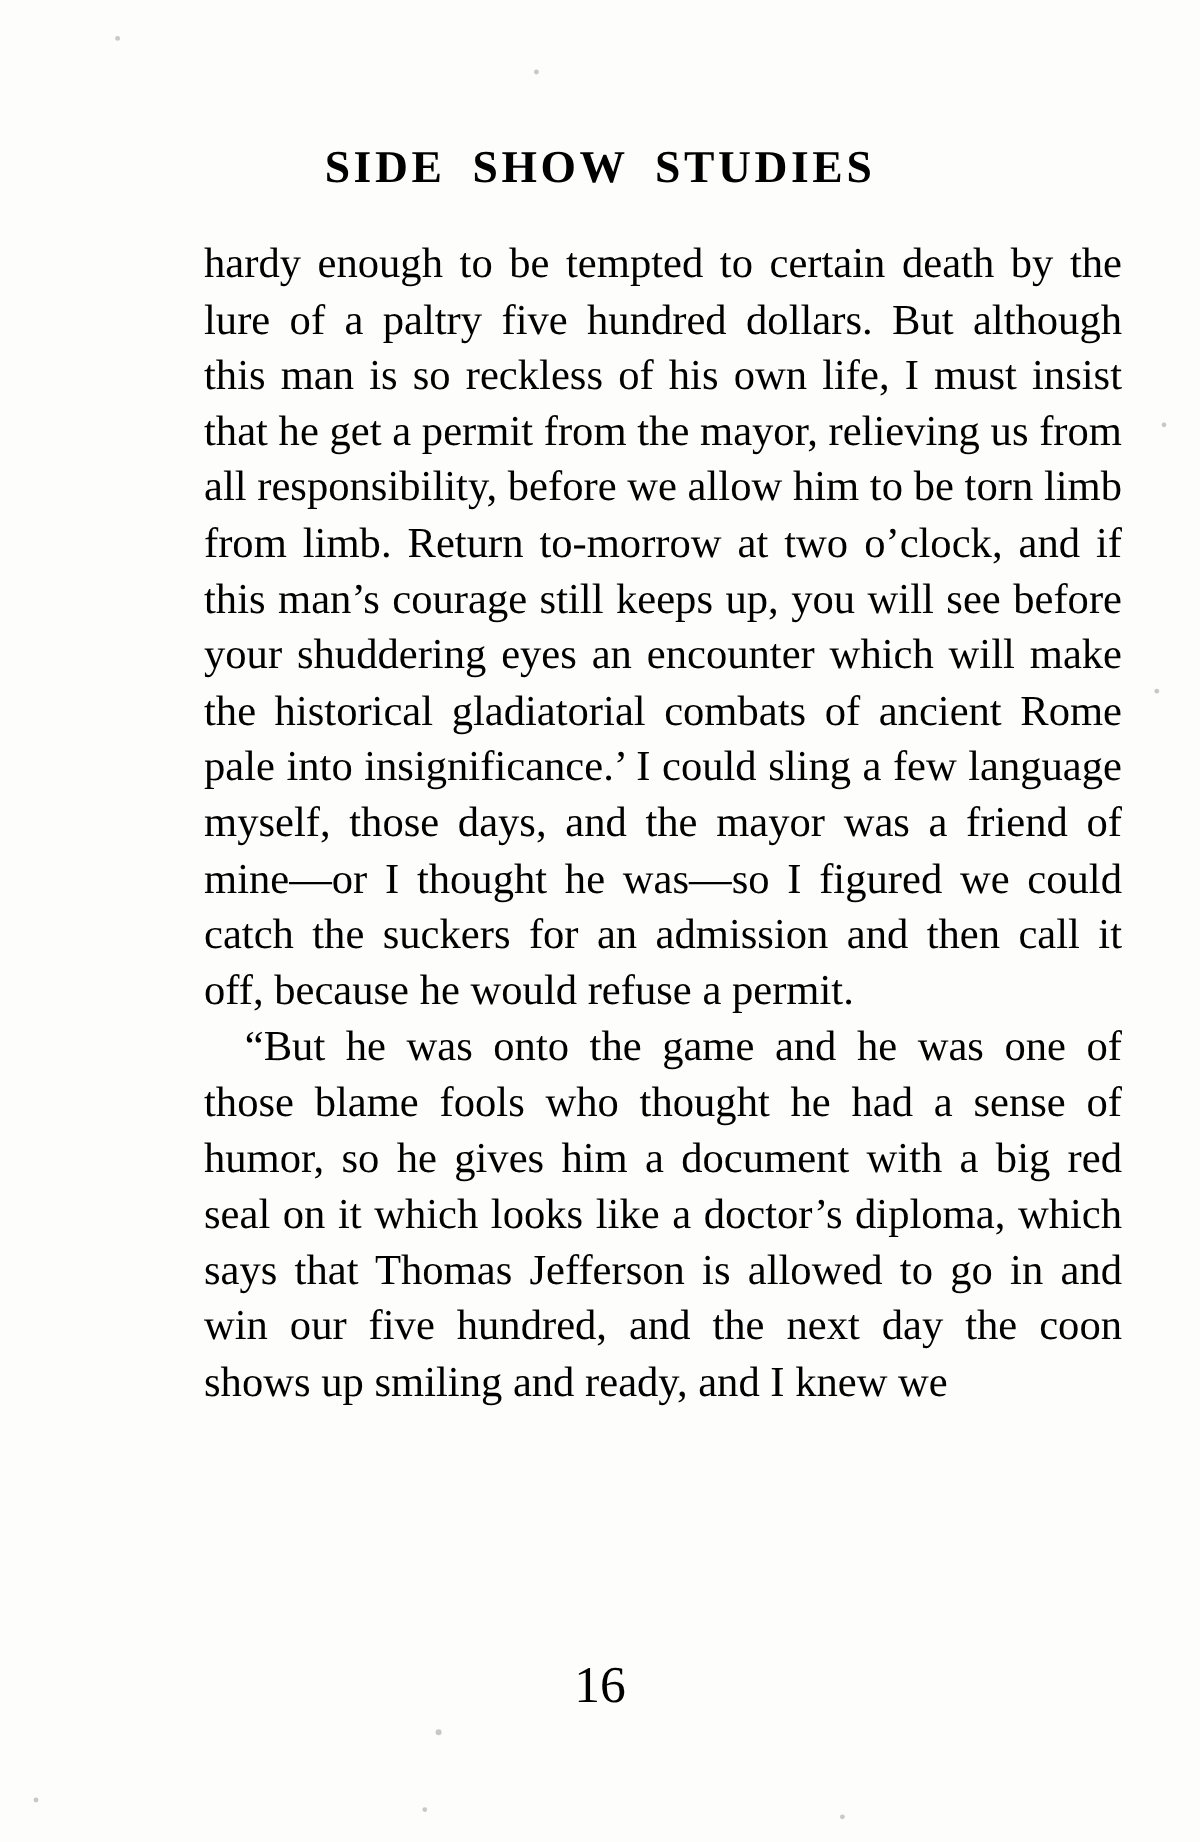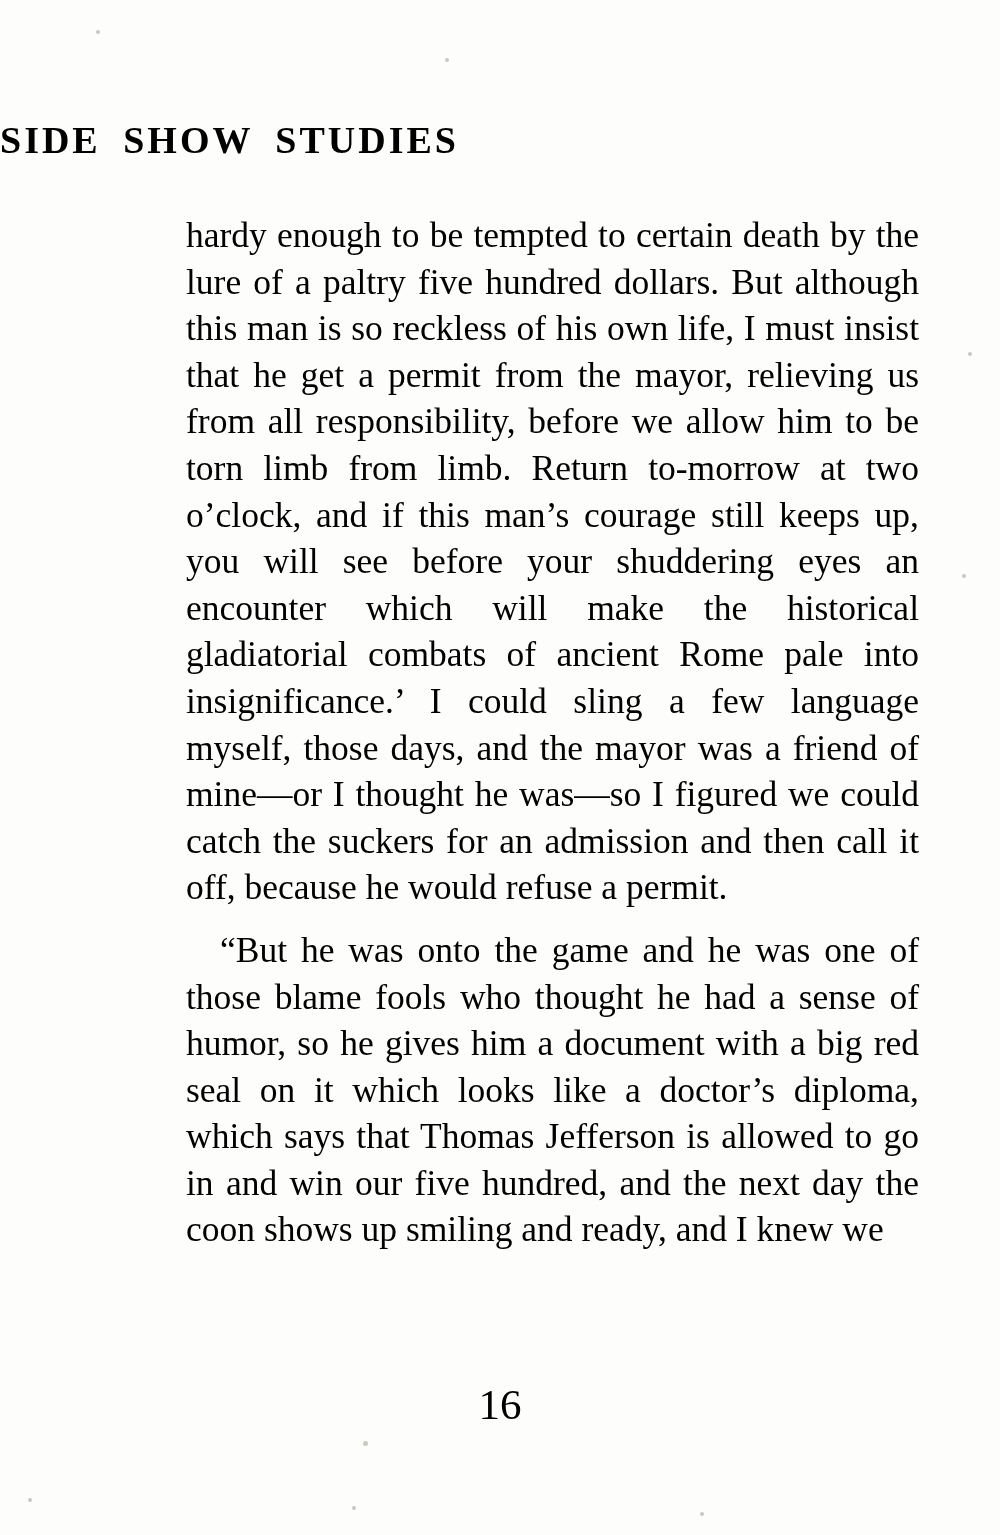--- a/index.html
+++ b/index.html
@@ -31,36 +31,37 @@
     background: #b9b5ad;
     border-radius: 50%;
     opacity: 0.75;
   }
 
   .running-head {
     position: absolute;
     top: 118px;
     left: 0;
     width: 1000px;
+    text-align: center;
     font-size: 38px;
     letter-spacing: 3px;
     font-weight: 700;
     font-family: "Liberation Serif", "DejaVu Serif", serif;
     word-spacing: 10px;
   }
 
   .text-block {
     position: absolute;
     top: 196px;
     left: 170px;
     width: 765px;
   }
 
   .para {
-    margin: 16px;
+    margin: 0;
     font-size: 35.5px;
     line-height: 46.6px;
     text-align: justify;
     text-justify: inter-word;
     hyphens: none;
   }
 
   .para.indent {
     text-indent: 34px;
   }

